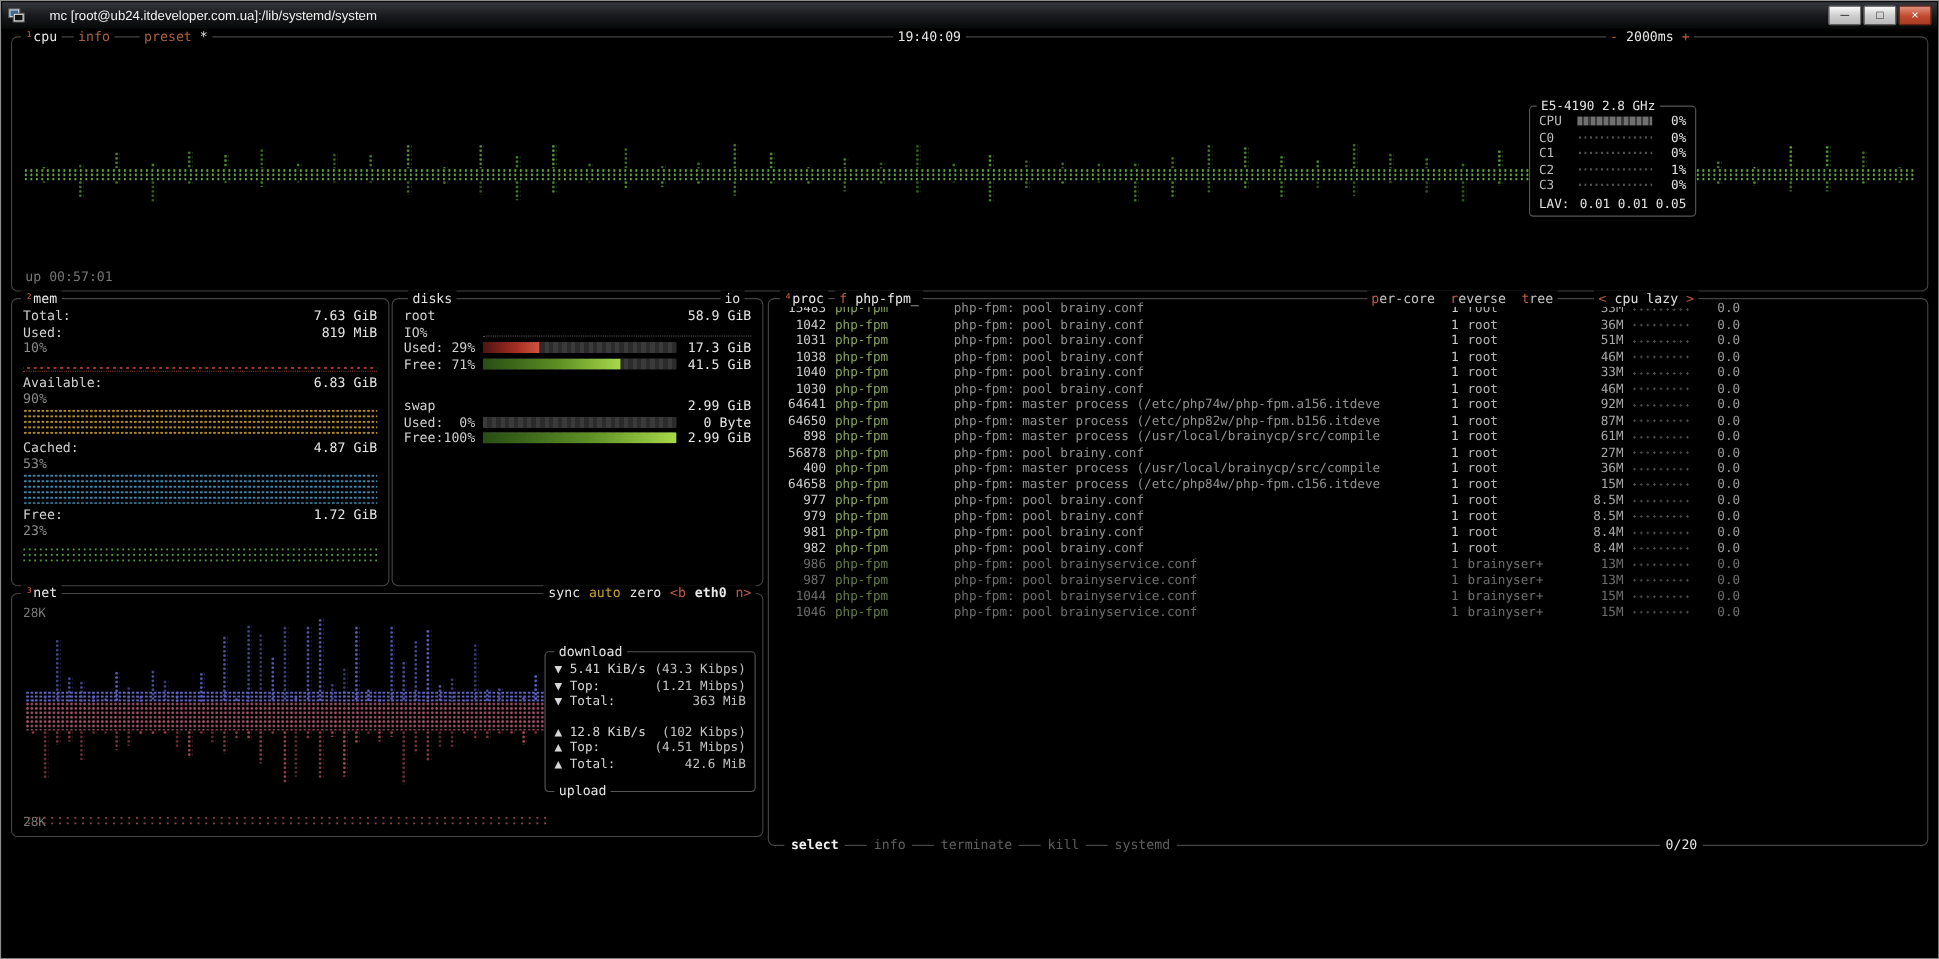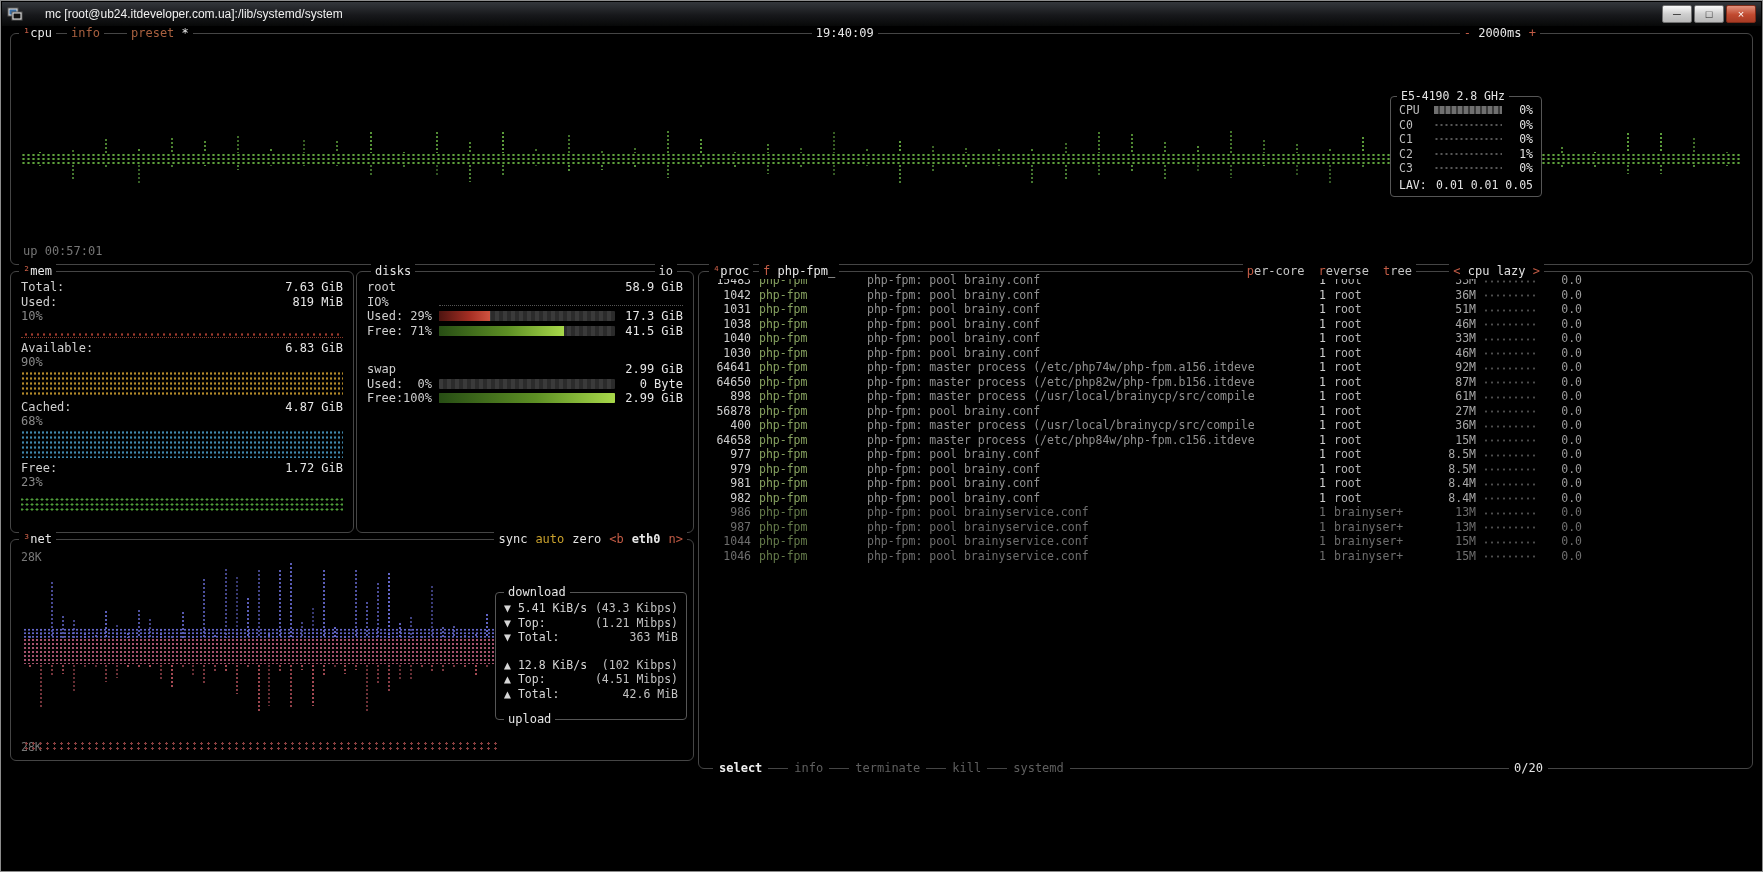--- a/index.html
+++ b/index.html
@@ -350,21 +350,21 @@
         <div class="kv">
             <span class="k">Available:</span>
             <span class="v">6.83 GiB</span>
           </div>
         <div class="pct">90%</div>
         <div class="g-avail"></div>
         <div class="kv">
             <span class="k">Cached:</span>
             <span class="v">4.87 GiB</span>
           </div>
-        <div class="pct">68%</div>
+        <div class="pct">53%</div>
         <div class="g-cached"></div>
         <div class="kv">
             <span class="k">Free:</span>
             <span class="v">1.72 GiB</span>
           </div>
         <div class="pct">23%</div>
         <div class="g-free"></div>
       </div>
     </div>
 

